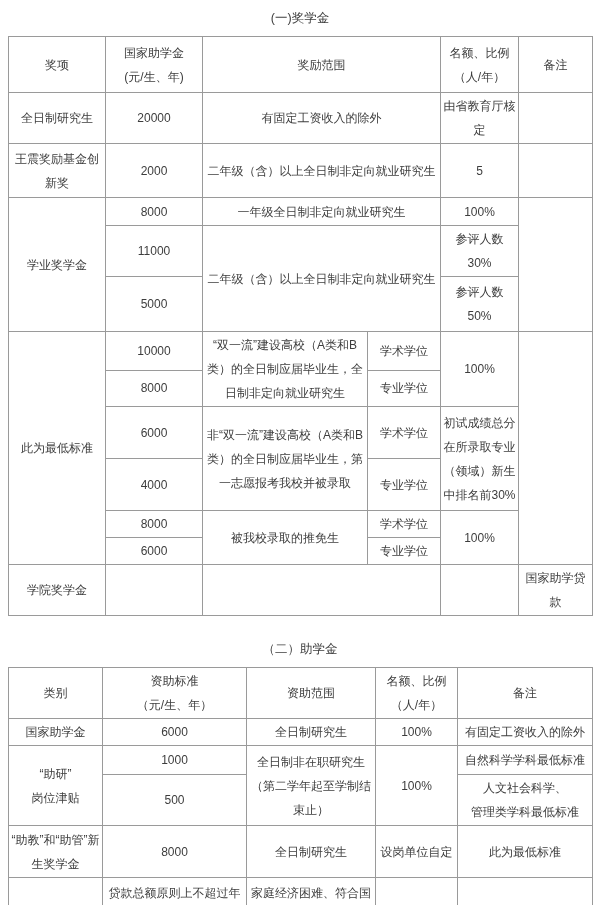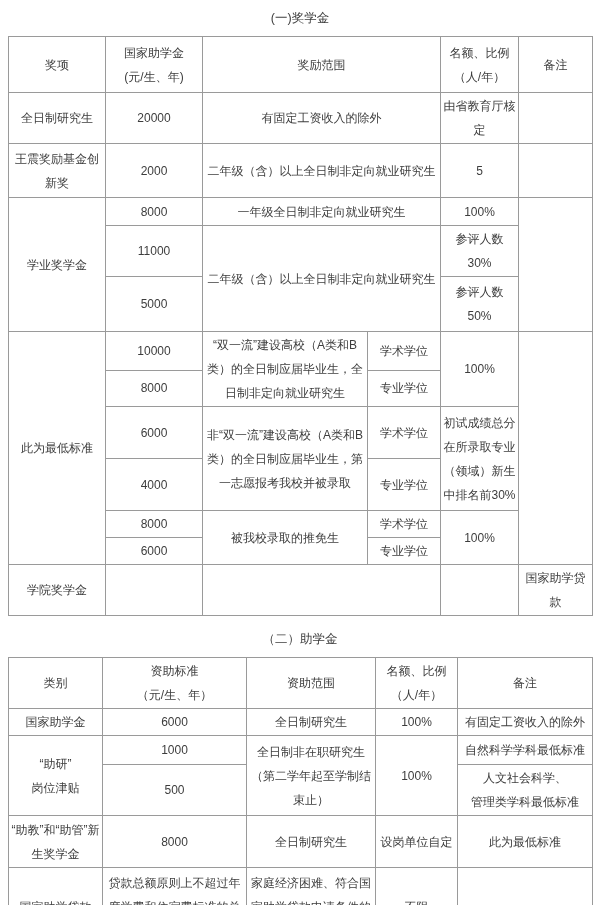--- a/index.html
+++ b/index.html
@@ -18,21 +18,21 @@
     color: #3d3d3d;
   }
   .sec-title {
     font-size: 12.5px;
     line-height: 17px;
     margin: 2px 0 9px 0;
     white-space: pre-line;
     text-align: center;
   }
   .sec-title.second {
-    margin-top: 15px;
+    margin-top: 25px;
   }
   table {
     border-collapse: collapse;
     table-layout: fixed;
     width: 584px;
   }
   th, td {
     border: 1px solid #9a9a9a;
     text-align: center;
     vertical-align: middle;

